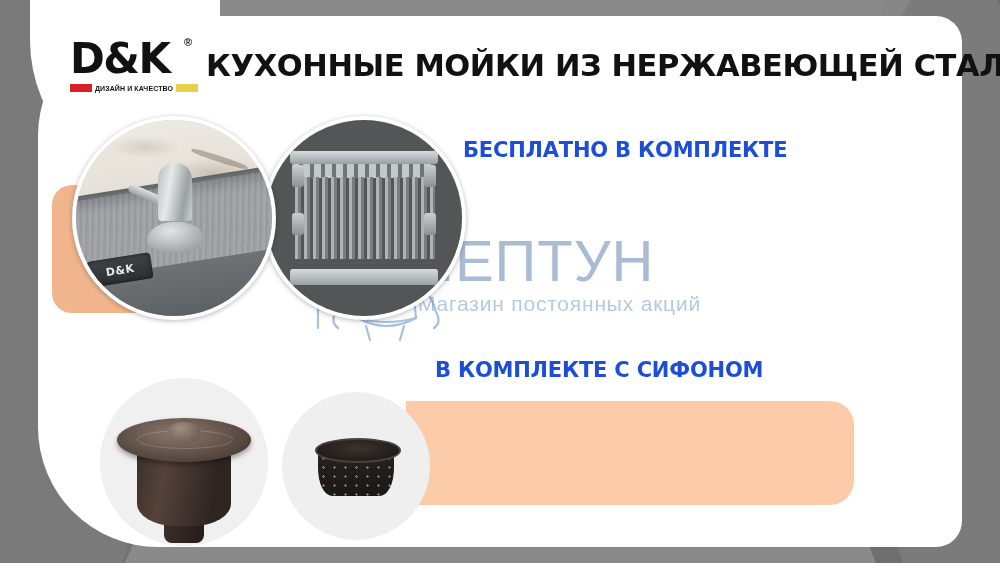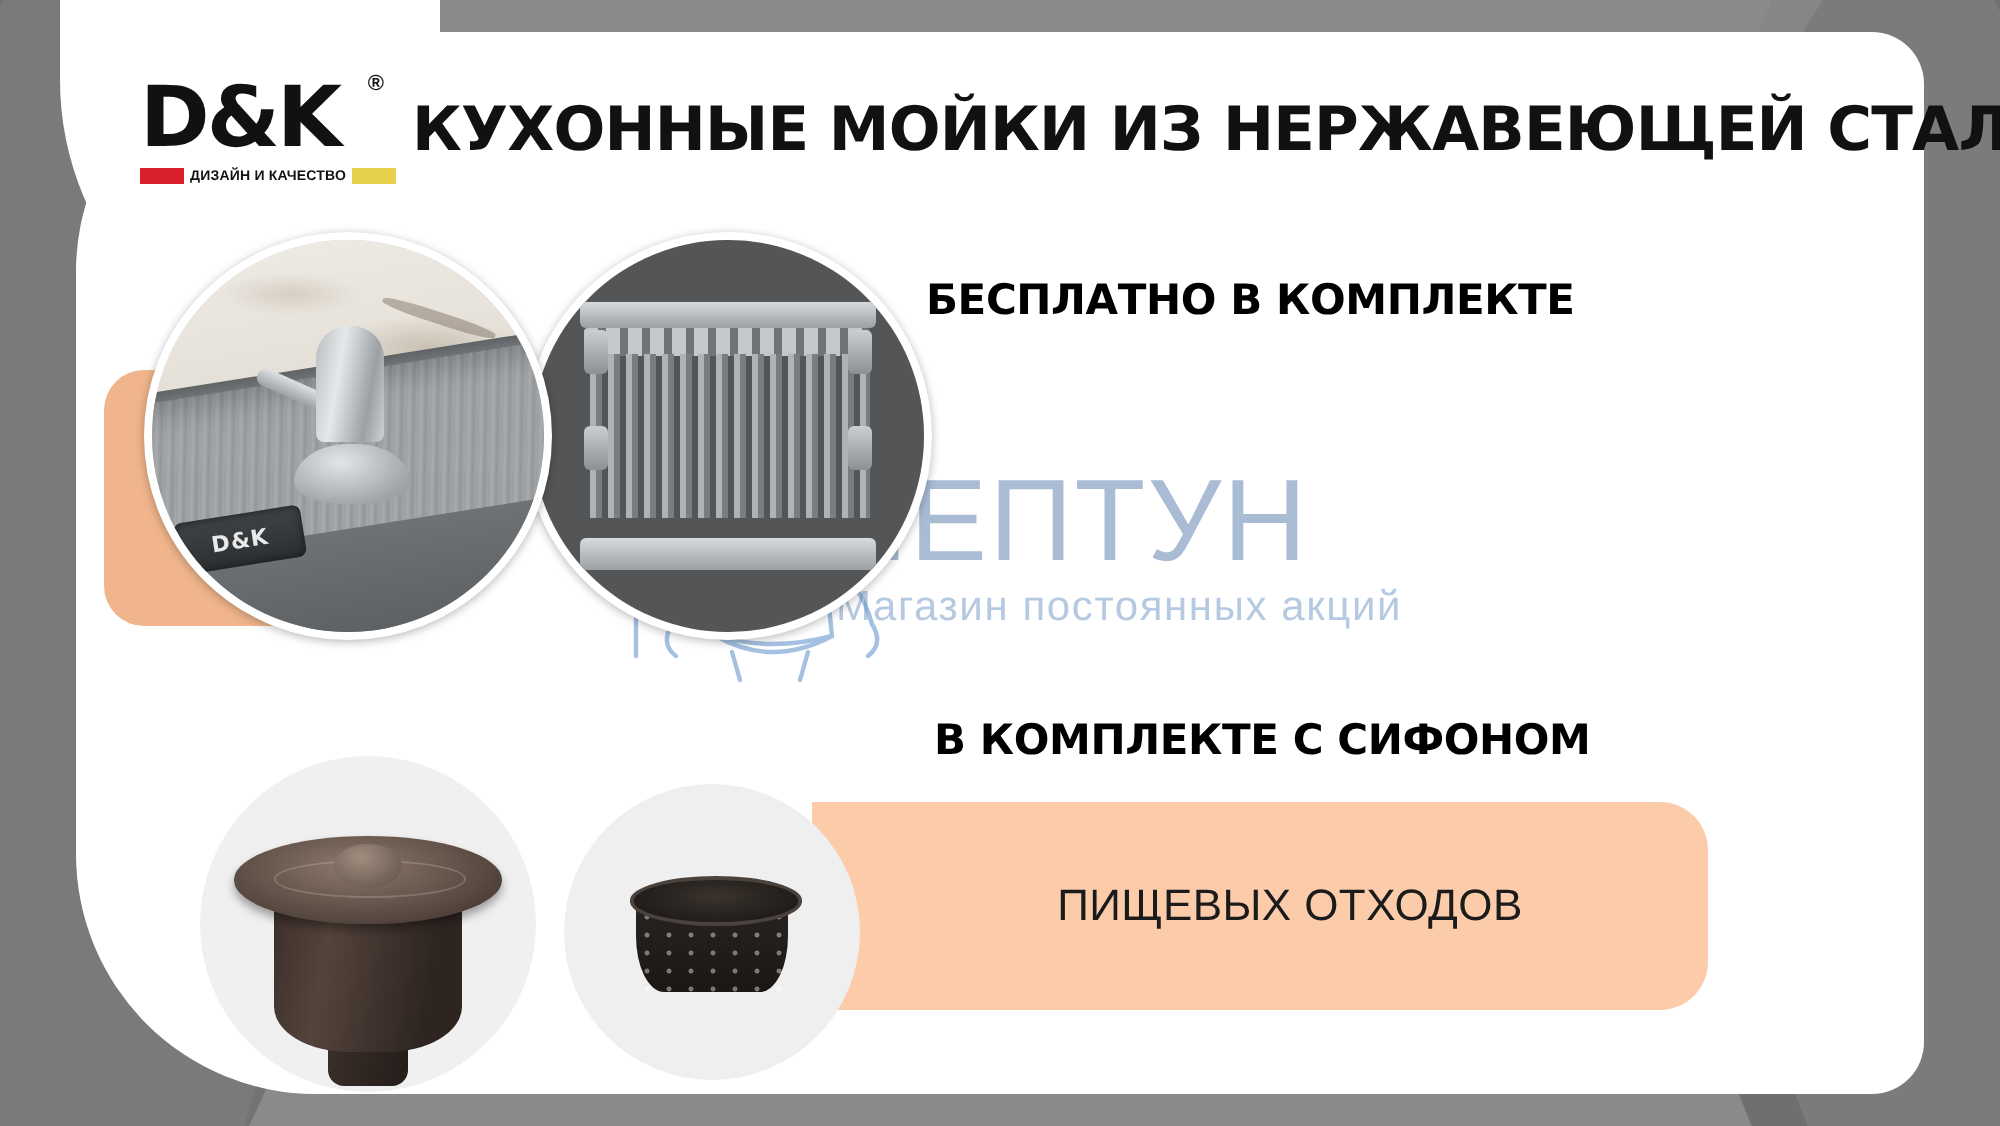--- a/index.html
+++ b/index.html
@@ -326,26 +326,26 @@
     background-size: 11px 9px;
     opacity: .75;
   }
 
   
   .section-title {
     position: absolute;
     font-family: "DejaVu Sans", "Liberation Sans", sans-serif;
     font-weight: 700;
     font-size: 21px;
-    color: #000000;
+    color: #1d4ed8;
     letter-spacing: -.2px;
     white-space: nowrap;
   }
   .st-top    { left: 463px; top: 138px; }
-  .st-bottom { left: 467px; top: 358px; }
+  .st-bottom { left: 435px; top: 358px; }
 
   .banner {
     position: absolute;
     background: #fbcbaa;
     display: flex;
     align-items: center;
     justify-content: center;
     text-align: center;
     z-index: 3;
   }
@@ -498,21 +498,20 @@
       </g>
     </svg>
     <div class="wm-word">НЕПТУН</div>
     <div class="wm-sub">Магазин постоянных акций</div>
   </div>
 
   <div class="section-title st-bottom">В КОМПЛЕКТЕ С СИФОНОМ</div>
 
   <div class="banner banner-bottom">
     <div class="banner-text">
-      <div>ПИЩЕВЫХ ОТХОДОВ</div>
     </div>
   </div>
 
   <div class="photo ph-drain">
     <div class="inner">
       <div class="drain-tail"></div>
       <div class="drain-body"></div>
       <div class="drain-lid"></div>
       <div class="drain-groove"></div>
       <div class="drain-knob"></div>

